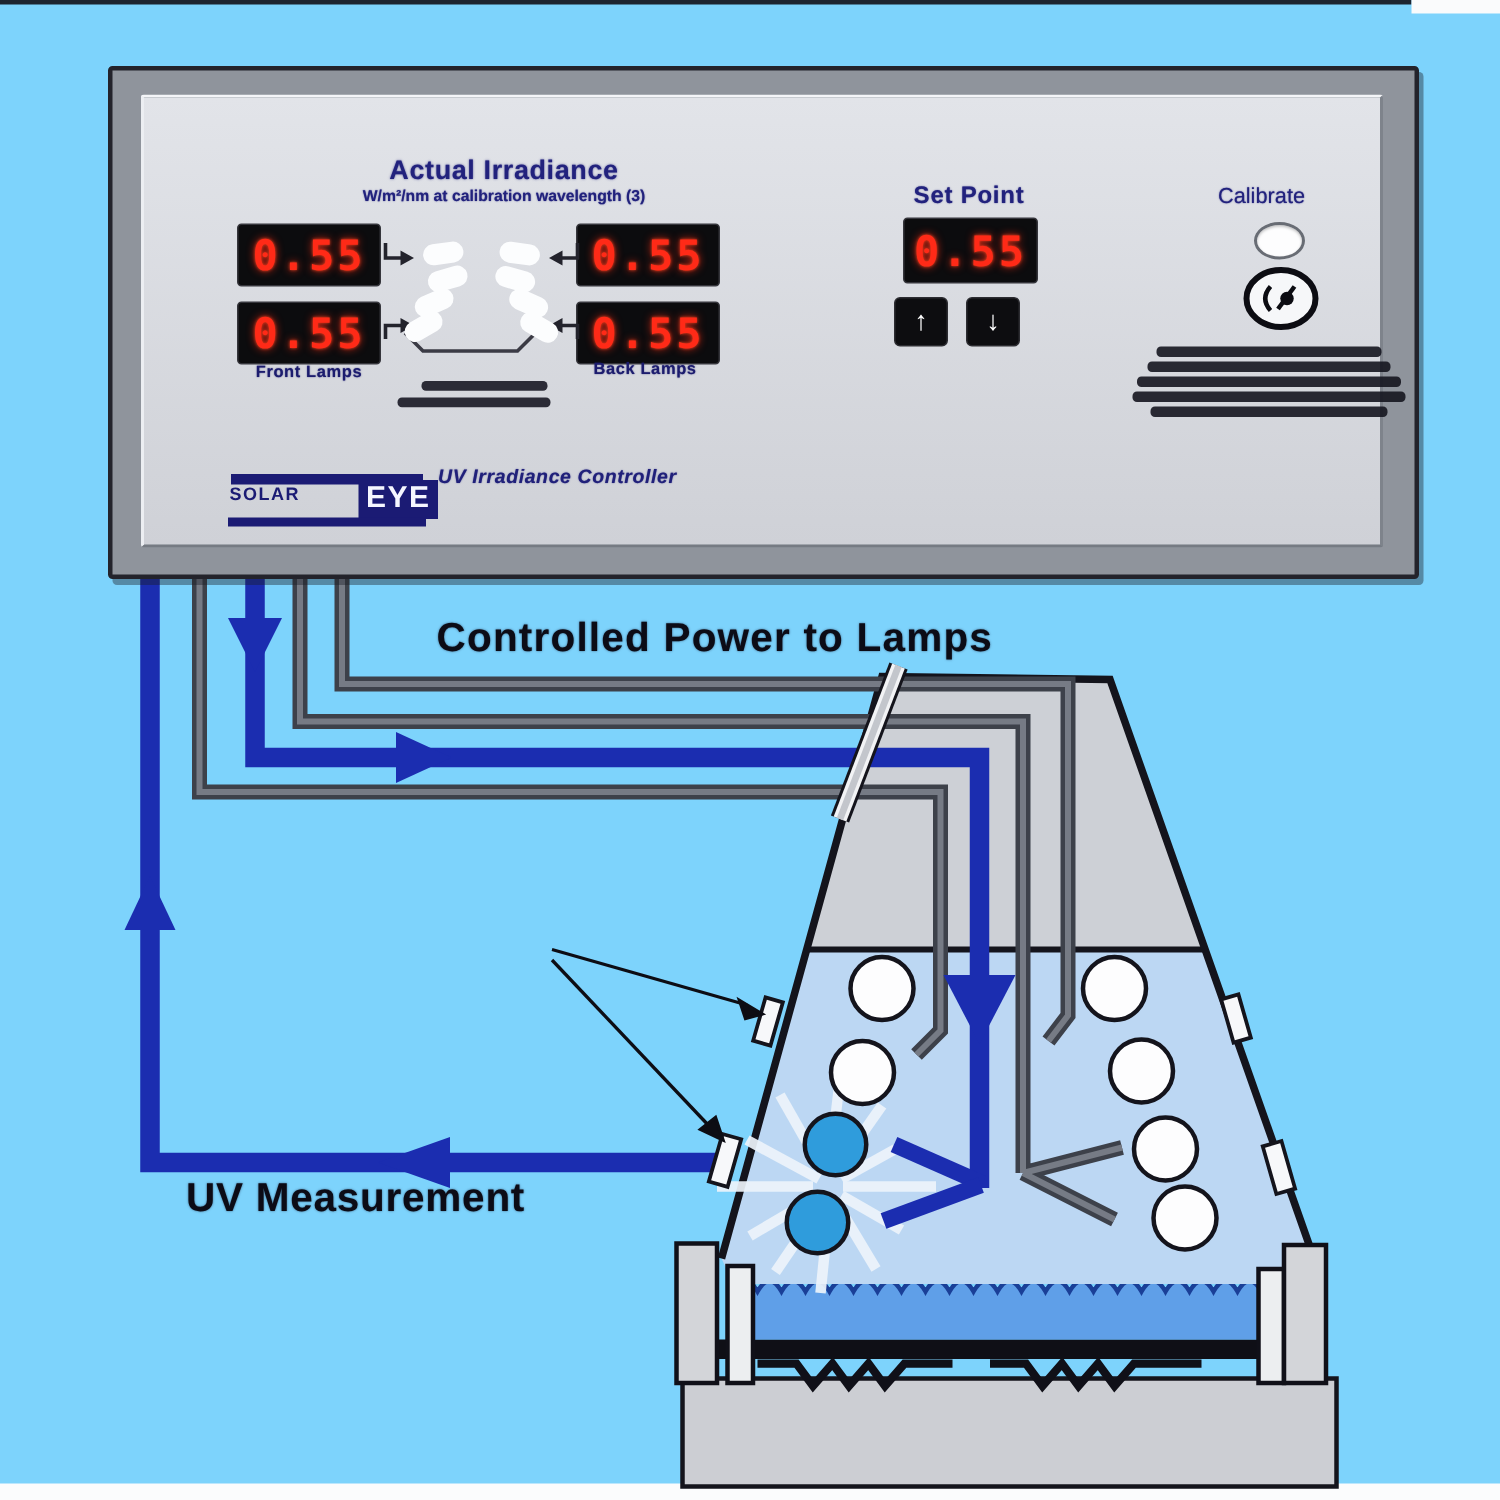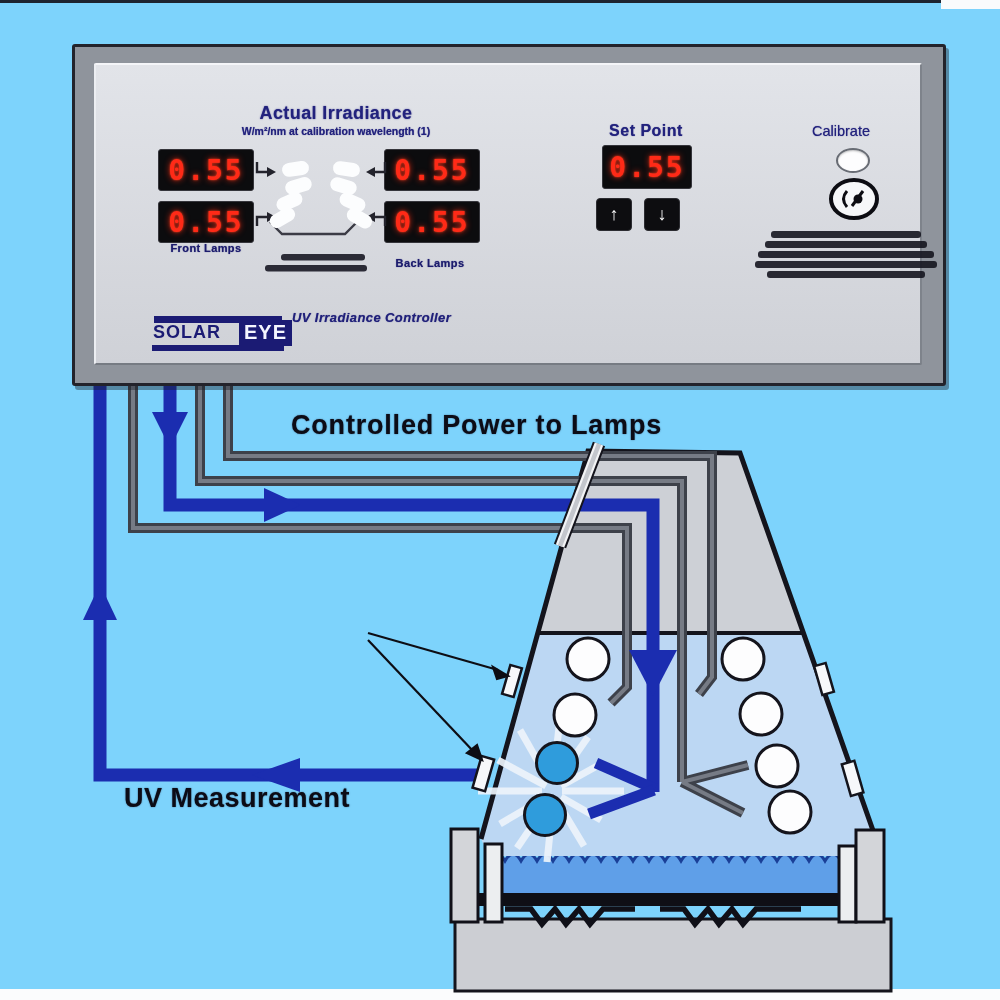--- a/index.html
+++ b/index.html
@@ -25,40 +25,40 @@
          display:flex;align-items:center;justify-content:center;
          font-family:"DejaVu Sans Mono",monospace;font-weight:bold;font-size:28px;color:#ff2a17;
          letter-spacing:2px;text-shadow:0 0 6px rgba(255,45,20,.85),0 0 2px rgba(255,80,40,.9);}
   #disp-ft{left:62px;top:84px;width:94px;height:40px;}
   #disp-bt{left:288px;top:84px;width:94px;height:40px;}
   #disp-fb{left:62px;top:136px;width:94px;height:40px;}
   #disp-bb{left:288px;top:136px;width:94px;height:40px;}
   .lamp-label{font-size:11px;font-weight:800;text-align:center;letter-spacing:.4px;
          text-shadow:0 0 1px rgba(28,28,110,.8);color:#1c1c6e;}
   #front-lamps-label{left:64px;top:177px;width:92px;}
-  #back-lamps-label{left:288px;top:192px;width:92px;}
+  #back-lamps-label{left:288px;top:175px;width:92px;}
   #mini-graphic{left:155px;top:86px;width:140px;height:132px;}
   #setpoint-label{left:490px;top:57px;width:120px;text-align:center;font-size:16px;font-weight:800;
          letter-spacing:.5px;text-shadow:0 0 1px rgba(34,34,125,.8);}
   #disp-sp{left:506px;top:80px;width:88px;height:42px;}
   .arrow-btn{background:#0d0d10;border:1px solid #2c2c31;border-radius:4px;color:#fff;
          display:flex;align-items:center;justify-content:center;font-size:18px;font-weight:bold;cursor:pointer;}
   #btn-up{left:500px;top:133px;width:34px;height:31px;}
   #btn-down{left:548px;top:133px;width:34px;height:31px;}
   #calibrate-label{left:690px;top:58px;width:110px;text-align:center;font-size:14.5px;font-weight:400;
          text-shadow:0 0 1px rgba(34,34,125,.8);}
   #cal-led{left:740px;top:83px;width:30px;height:21px;background:#fdfdfe;border:2px solid #686c74;
          border-radius:50%;box-shadow:inset 0 1px 2px rgba(0,0,0,.25);}
   #cal-icon{left:732px;top:112px;width:52px;height:44px;}
   #cal-text{left:655px;top:166px;width:190px;display:flex;flex-direction:column;align-items:center;gap:3px;}
   .smudge{height:7px;border-radius:3px;background:#15151f;opacity:.9;}
   
   #logo-bar-top{left:58px;top:251px;width:128px;height:7px;background:#1b1b74;}
   #logo-bar-bottom{left:56px;top:280px;width:132px;height:6px;background:#1b1b74;}
-  #logo-solar{left:57px;top:257px;font-size:18px;font-weight:900;letter-spacing:1px;color:#1b1b74;}
+  #logo-solar{left:57px;top:257px;font-size:12px;font-weight:900;letter-spacing:1px;color:#1b1b74;}
   #logo-eye{left:143px;top:255px;background:#1b1b74;color:#f5f6ff;font-size:20px;font-weight:900;
          letter-spacing:1px;padding:1px 5px 2px 5px;}
   #product-name{left:196px;top:245px;font-size:13px;font-weight:800;font-style:italic;color:#20207a;
          letter-spacing:.4px;text-shadow:0 0 1px rgba(32,32,122,.7);}
   
   .big-label{font-weight:800;color:#0c0c16;text-shadow:0 0 1.5px rgba(15,15,40,.6);}
   #lbl-power{left:291px;top:410px;font-size:27px;letter-spacing:.8px;}
   #lbl-sensors{left:183px;top:616px;font-size:27px;letter-spacing:.5px;}
   #lbl-measure{left:124px;top:783px;font-size:27px;letter-spacing:.5px;}
   #diagram-svg{left:0;top:0;z-index:1;}
@@ -172,21 +172,21 @@
   </svg>
 
   <div id="top-line" class="abs"></div>
   <div id="tr-corner" class="abs"></div>
   <div id="bottom-strip" class="abs"></div>
 
   <div id="panel" class="abs">
     <div id="panel-face" class="abs">
 
       <div id="actual-title" class="abs navy">Actual Irradiance</div>
-      <div id="actual-sub" class="abs navy">W/m²/nm at calibration wavelength (1)</div>
+      <div id="actual-sub" class="abs navy">W/m²/nm at calibration wavelength (3)</div>
 
       <div id="disp-ft" class="abs seg-display">0.55</div>
       <div id="disp-bt" class="abs seg-display">0.55</div>
       <div id="disp-fb" class="abs seg-display">0.55</div>
       <div id="disp-bb" class="abs seg-display">0.55</div>
 
       <div id="front-lamps-label" class="abs lamp-label">Front Lamps</div>
       <div id="back-lamps-label" class="abs lamp-label">Back Lamps</div>
 
       <svg id="mini-graphic" class="abs" viewBox="0 0 140 132">

